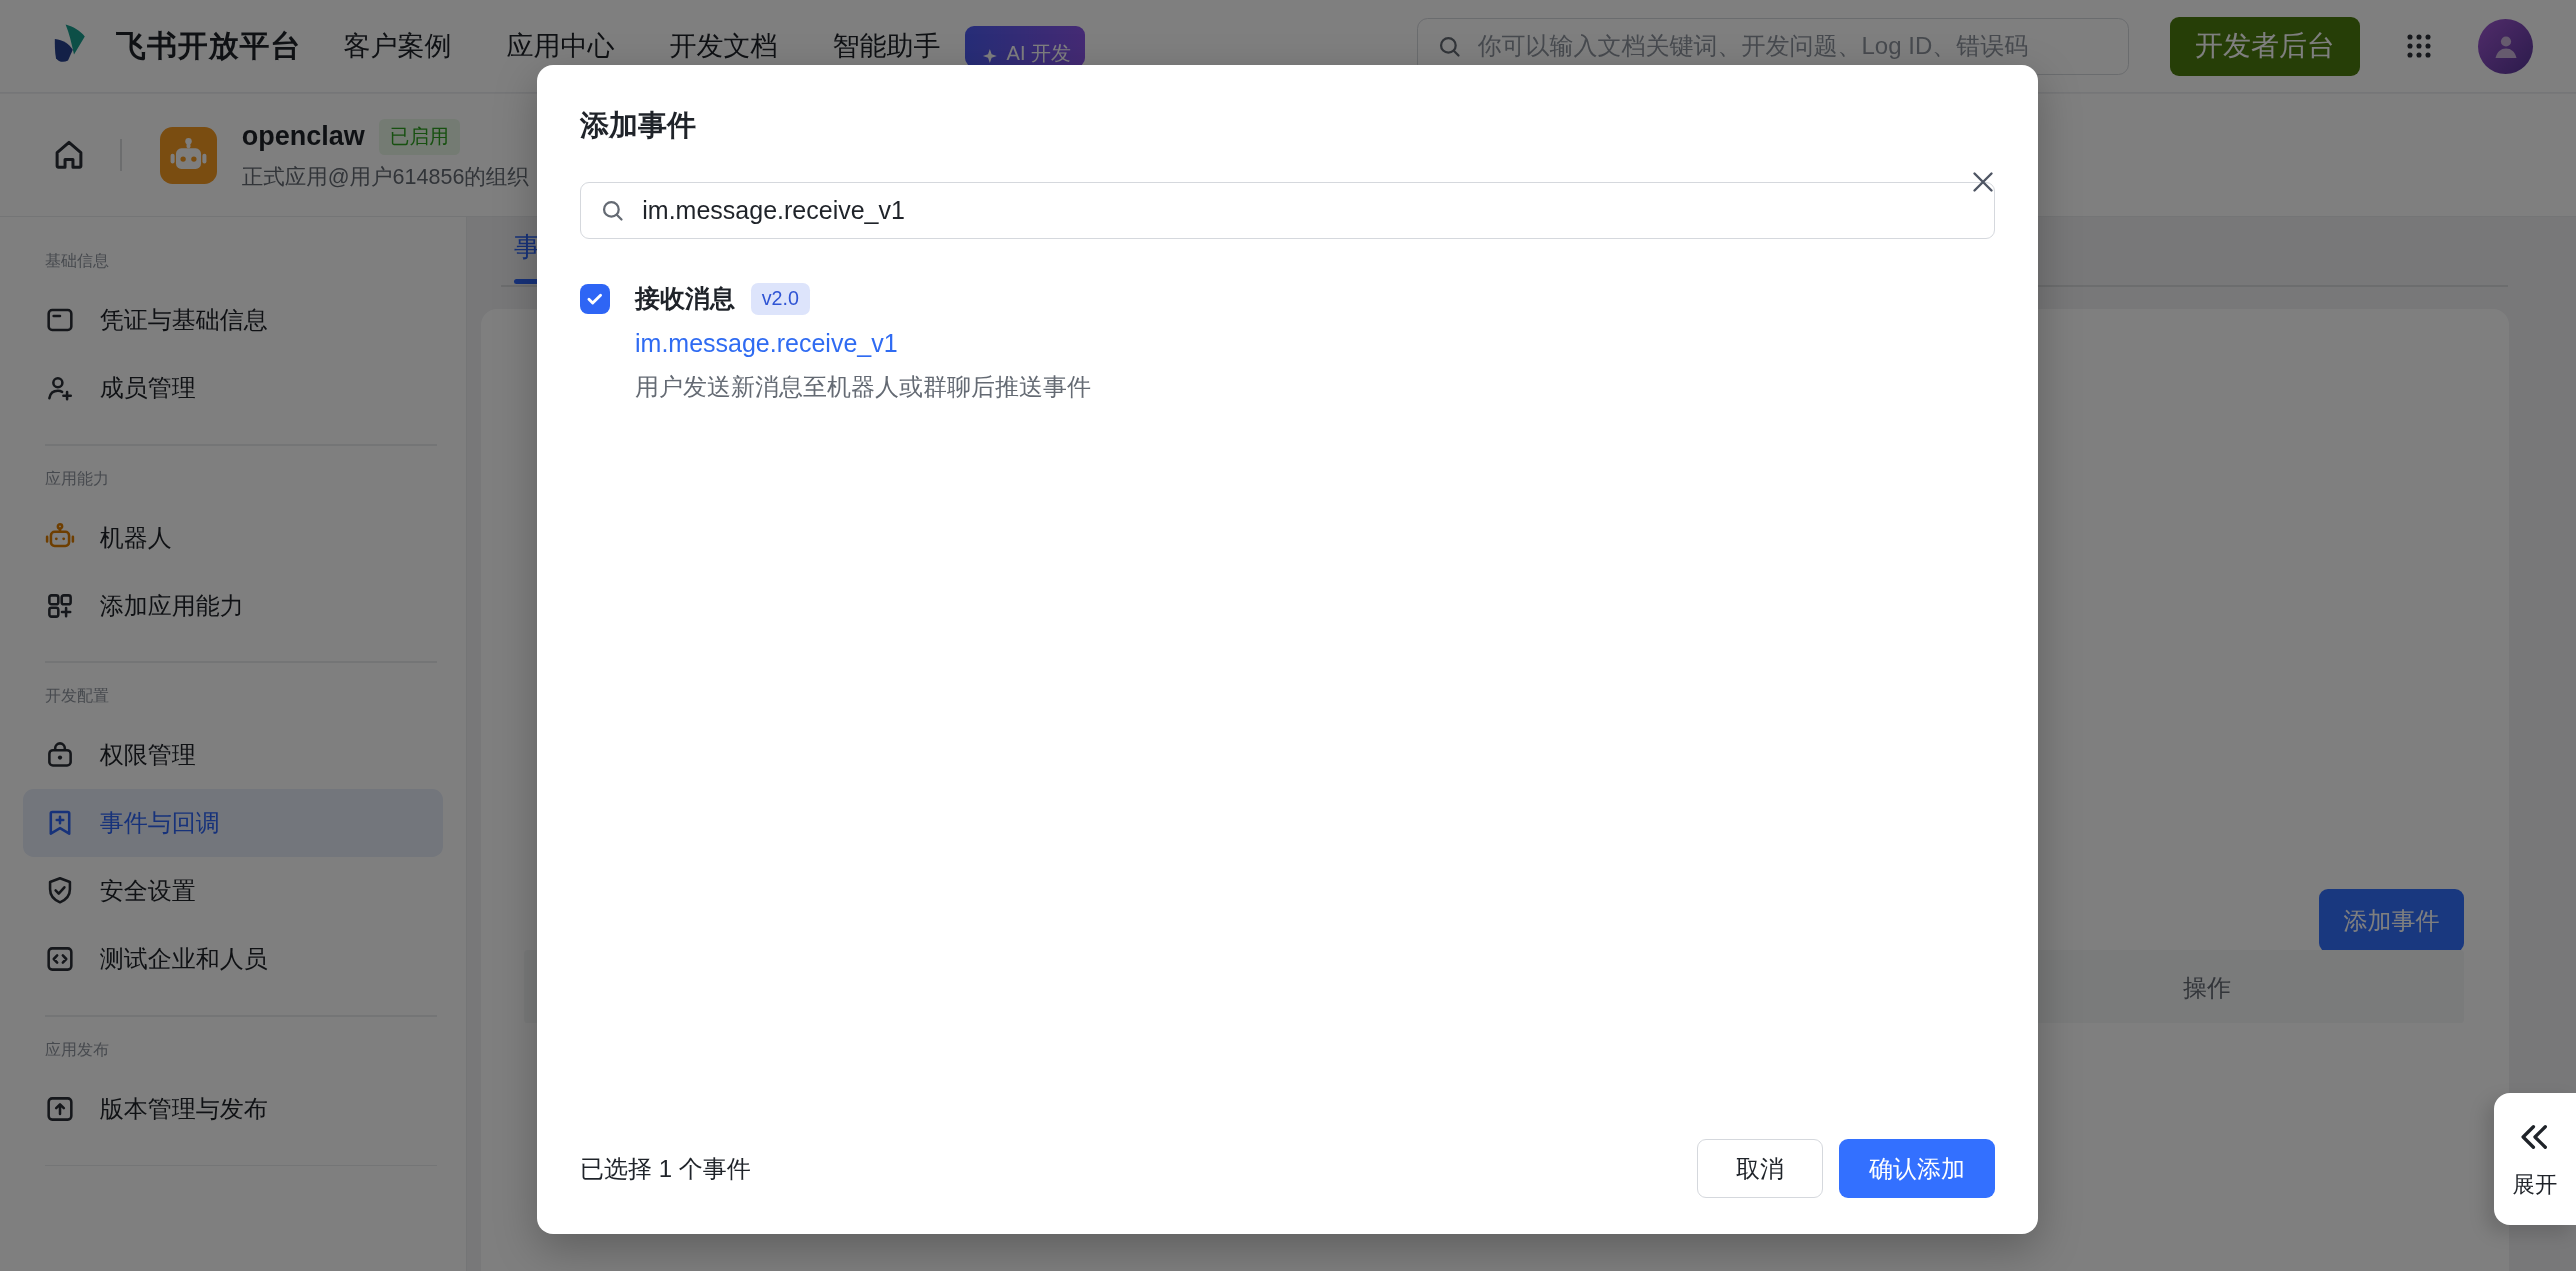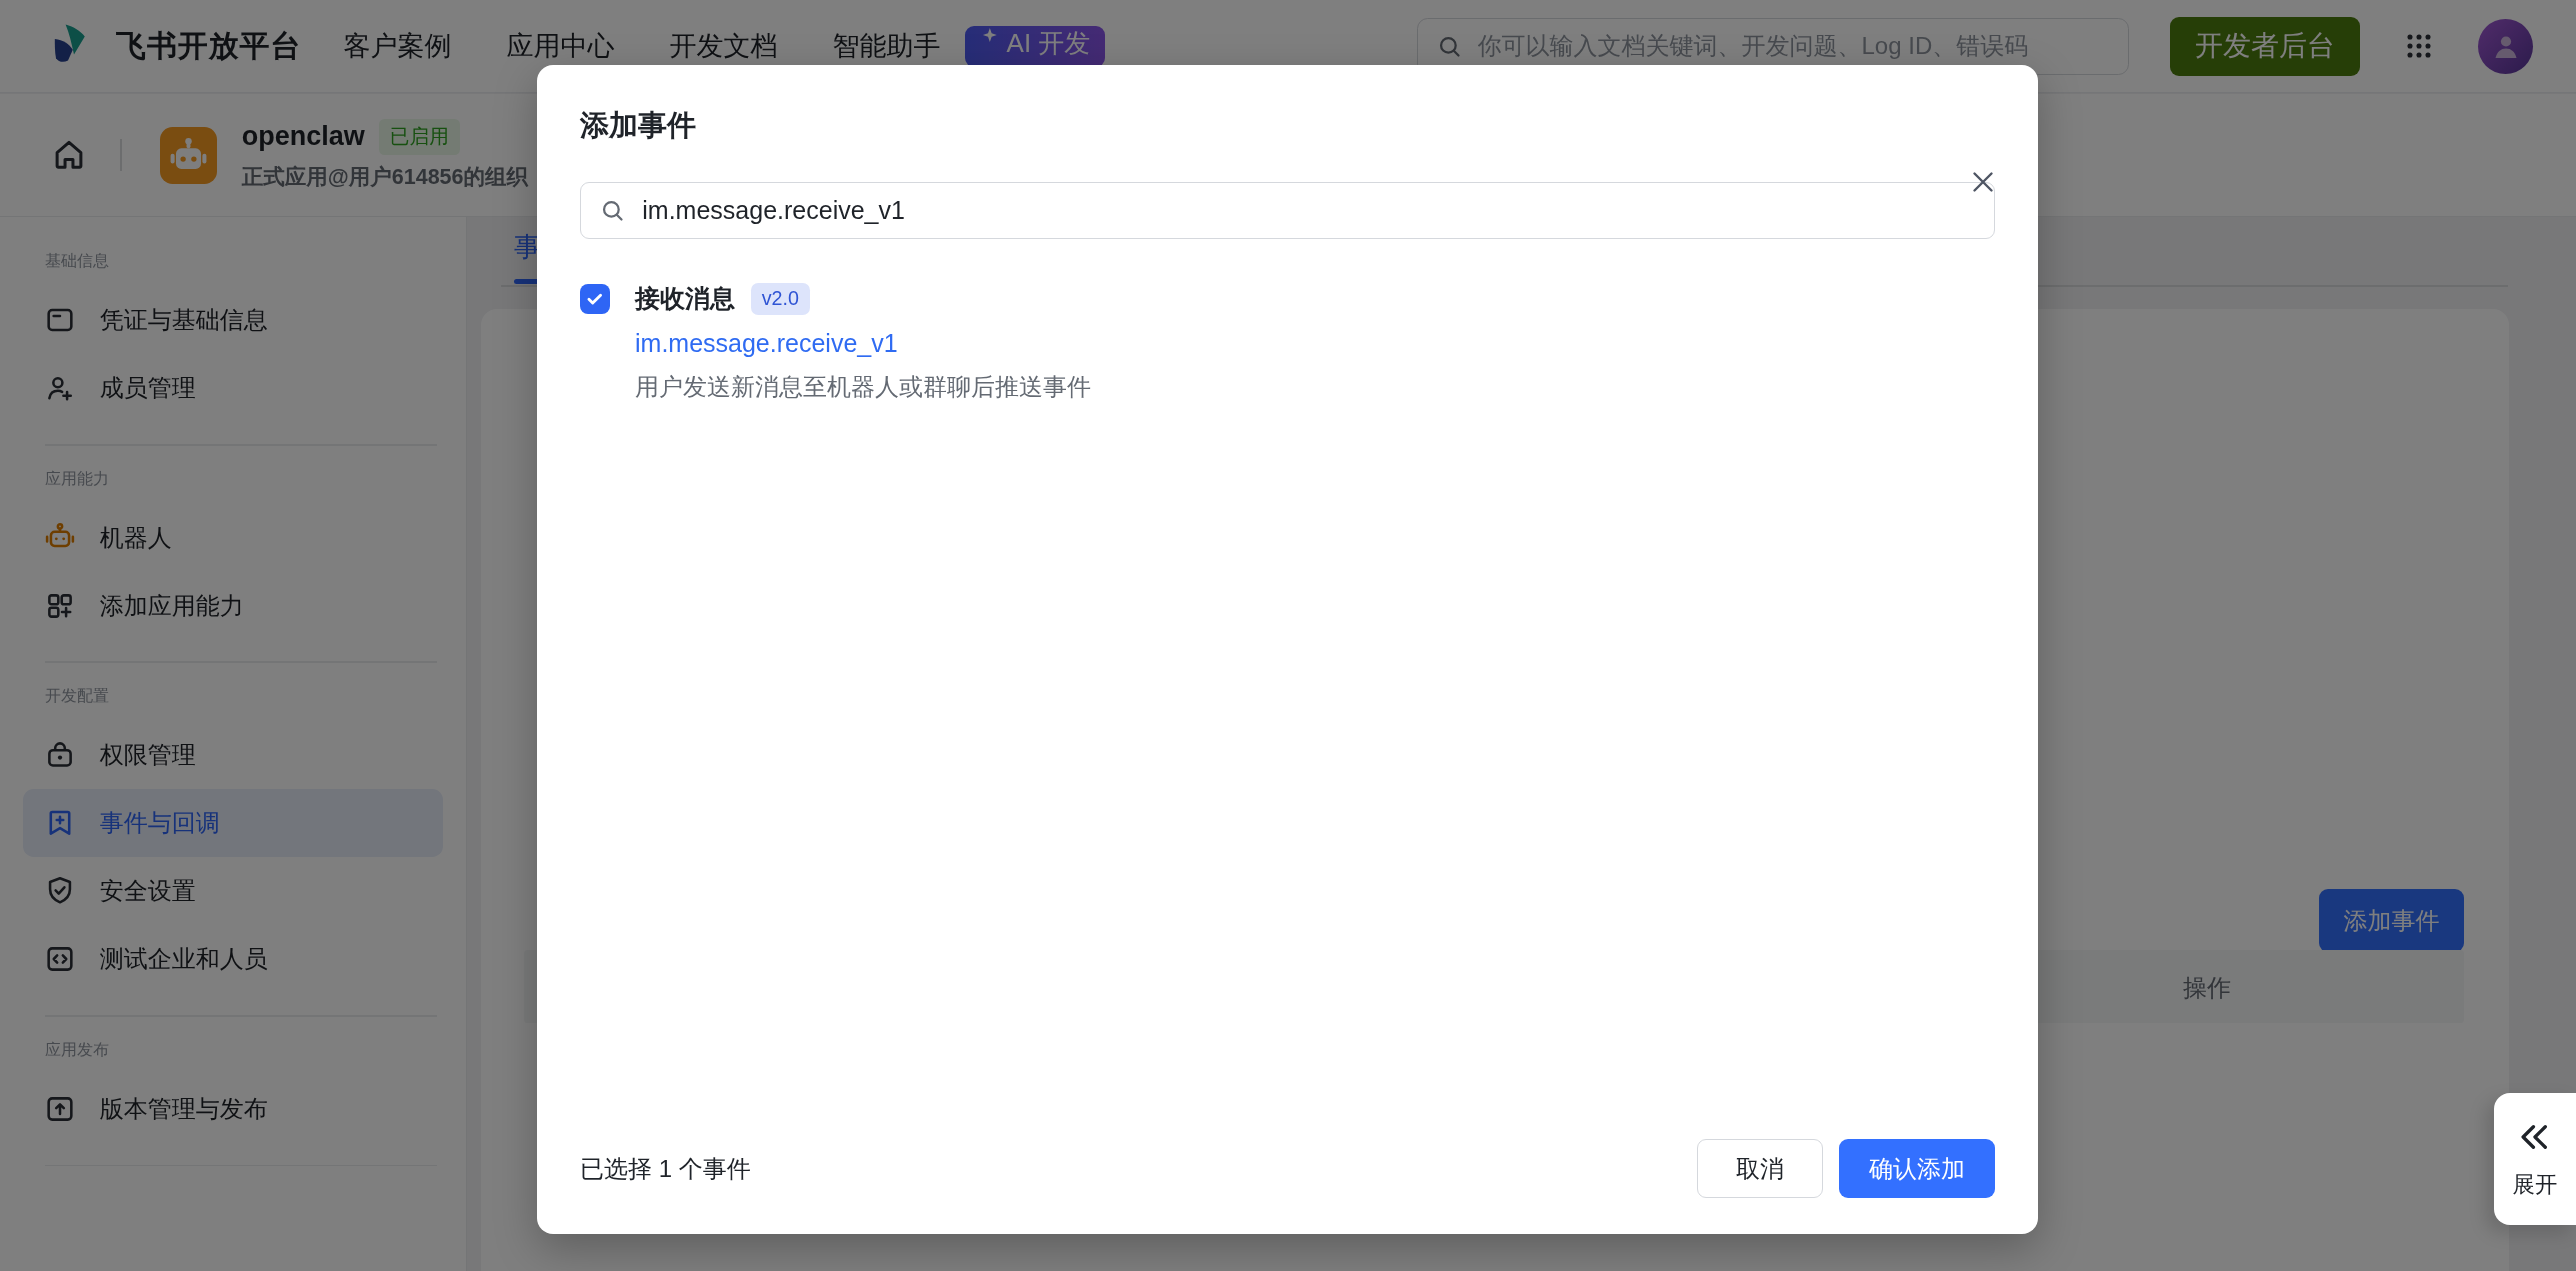--- a/index.html
+++ b/index.html
@@ -6,22 +6,22 @@
   .screen{position:relative;width:2576px;height:1272px;overflow:hidden;background:#f0f1f3;
           font-family:"Liberation Sans","DejaVu Sans",sans-serif;color:#1f2329;}
 
   
   .navbar{position:absolute;top:0;left:0;right:0;height:93px;background:#fff;
           border-bottom:0.9px solid #ebedf0;display:flex;align-items:center;padding:0 43px 0 50px;box-sizing:border-box;}
   .brand{display:flex;align-items:center;gap:18px;cursor:pointer;}
   .brand-name{font-size:30px;font-weight:700;letter-spacing:0.9px;}
   .nav-items{display:flex;gap:55px;margin-left:42px;font-size:27px;font-weight:500;align-items:center;}
   .nav-item{cursor:pointer;white-space:nowrap;}
-  .ai-badge{margin-left:-30px;height:41px;padding:0 14.3px;border-radius:9px;display:flex;align-items:flex-start;gap:7.2px;
-            background:linear-gradient(90deg,#4d5bf0,#8a55e8);color:#fff;font-size:26px;font-weight:500;}
+  .ai-badge{margin-left:-30px;height:41px;padding:0 14.3px;border-radius:9px;display:flex;align-items:flex-end;gap:7.2px;
+            background:linear-gradient(90deg,#4d5bf0,#8a55e8);color:#fff;font-size:20px;font-weight:500;}
   .nav-right{margin-left:auto;display:flex;align-items:center;gap:41px;}
   .nav-search{width:712px;height:57px;border:1.8px solid #d5d8dd;border-radius:10.7px;display:flex;align-items:center;
               gap:12.5px;padding:0 18px;box-sizing:border-box;background:#fff;}
   .nav-search input{flex:1;border:none;outline:none;font:inherit;font-size:24px;color:#1f2329;background:transparent;}
   .nav-search input::placeholder{color:#8f959e;}
   .console-btn{height:59px;padding:0 25px;background:#4d7c0f;color:#fff;font-size:28px;border:none;border-radius:9px;
                display:flex;align-items:center;cursor:pointer;font-family:inherit;}
   .apps-grid{cursor:pointer;display:flex;}
   .avatar{width:55px;height:55px;border-radius:50%;background:linear-gradient(135deg,#9a55cf 10%,#5f3a9e 90%);
           display:flex;align-items:center;justify-content:center;cursor:pointer;}
@@ -29,21 +29,21 @@
   
   .subheader{position:absolute;top:94px;left:0;right:0;height:123px;background:#fff;border-bottom:0.9px solid #e8eaed;
              display:flex;align-items:center;padding-left:50px;box-sizing:border-box;}
   .home-btn{cursor:pointer;display:flex;}
   .vdivider{width:1.8px;height:32px;background:#d8dadd;margin:0 38px 0 32px;}
   .app-icon{width:57px;height:57px;border-radius:12.5px;background:#f59a22;display:flex;align-items:center;justify-content:center;}
   .app-meta{margin-left:25px;}
   .app-name-row{display:flex;align-items:center;gap:14.3px;}
   .app-name{font-size:27px;font-weight:600;}
   .badge-green{background:#e8f7e7;color:#2ea121;font-size:19.7px;border-radius:5.4px;padding:4.5px 10.7px;}
-  .app-sub{font-size:21.5px;color:#646a73;margin-top:7.2px;font-weight:bold;}
+  .app-sub{font-size:21.5px;color:#646a73;margin-top:7.2px;}
 
   
   .sidebar{position:absolute;top:217px;left:0;bottom:0;width:467px;background:#fff;border-right:0.9px solid #e8eaed;
            box-sizing:border-box;padding-top:34px;}
   .side-label{font-size:16px;color:#8f959e;margin:0 0 14.3px 45px;}
   .side-item{height:68px;margin:0 23px;border-radius:10.7px;display:flex;align-items:center;gap:23px;padding:0 19.7px;
              font-size:24px;cursor:pointer;color:#1f2329;}
   .side-item svg{flex:0 0 auto;}
   .side-item.active{background:#e6ecf9;color:#2e65f5;font-weight:500;}
   .side-divider{height:1.8px;background:#e8eaed;margin:21.5px 29px 23px 45px;}

